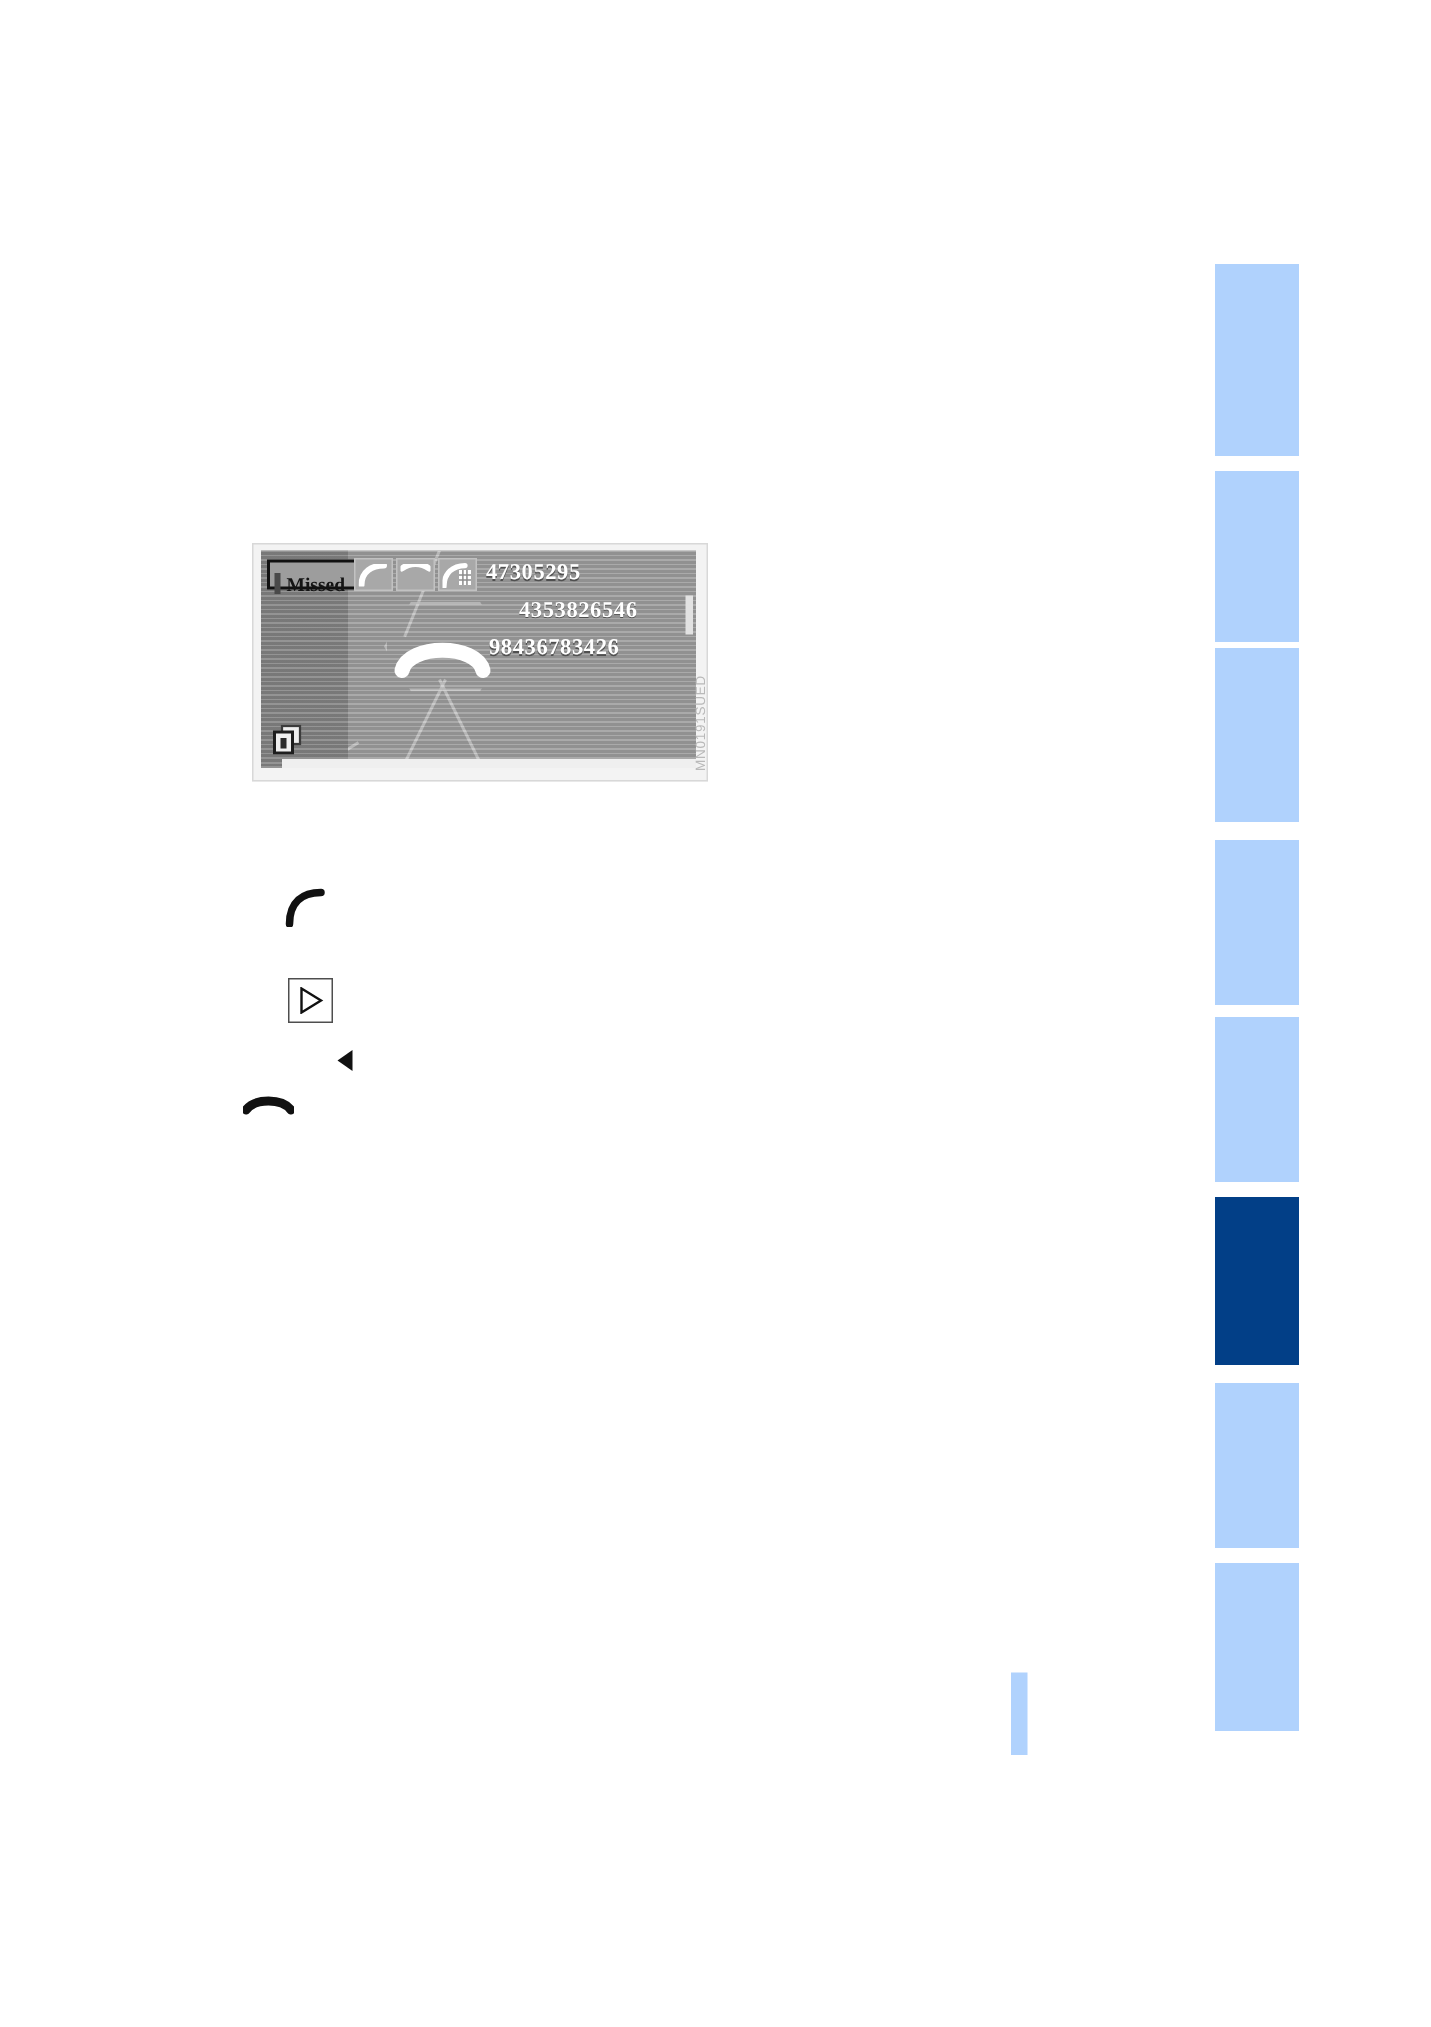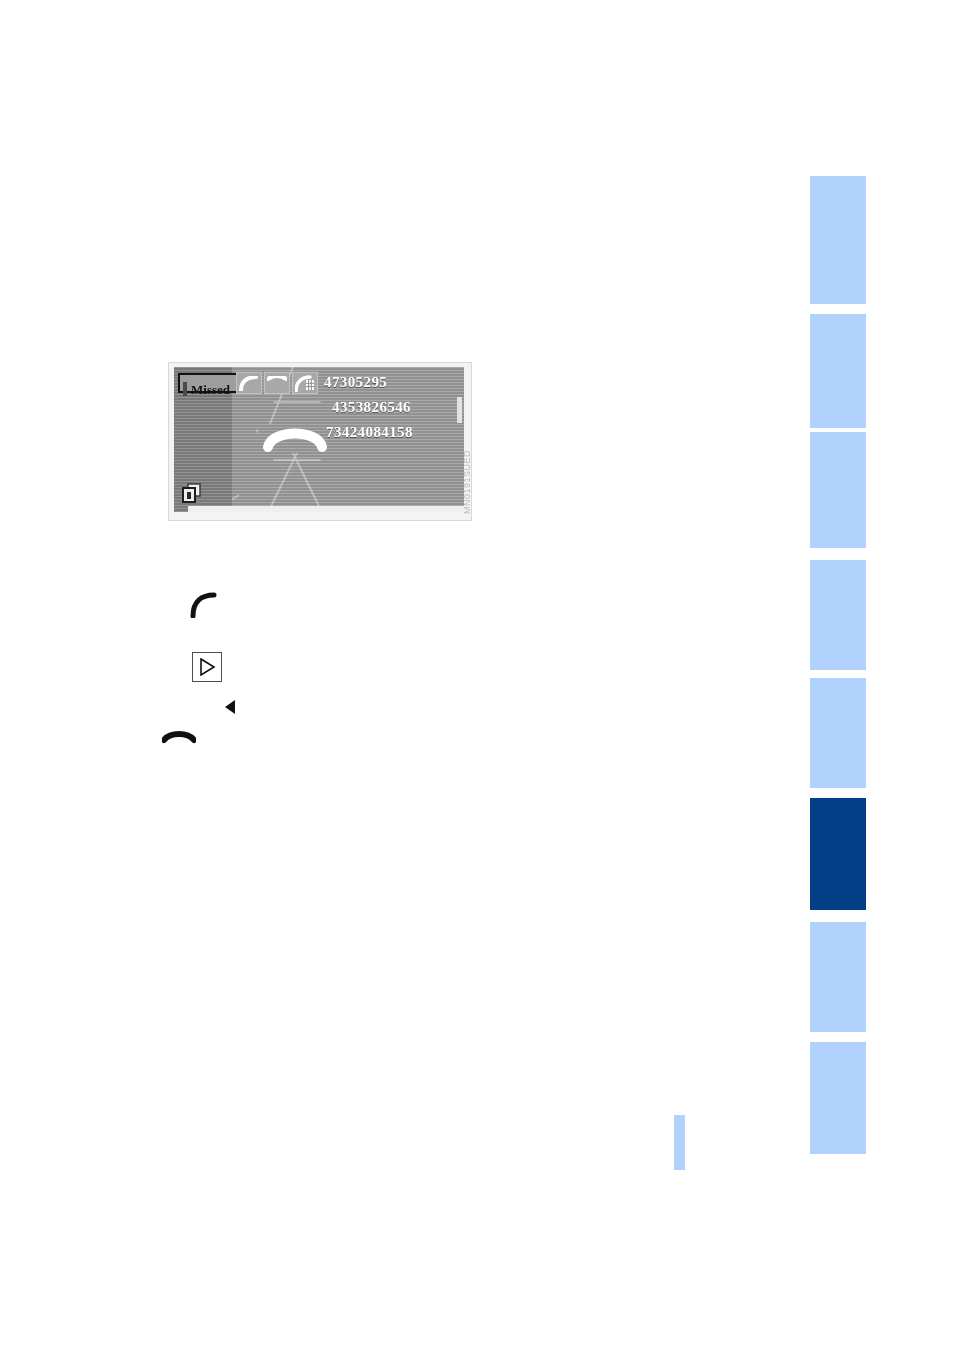--- a/index.html
+++ b/index.html
@@ -151,21 +151,21 @@
     font-family: "Liberation Serif", serif;
     font-weight: bold;
     font-size: 15px;
     letter-spacing: 0.4px;
     line-height: 1;
     margin-bottom: 10px;
     text-shadow: 0 1px 0 rgba(0,0,0,.45);
     white-space: nowrap;
   }
   .num-row.r1 { margin-left: 0px; }
-  .num-row.r2 { margin-left: 8px; }
+  .num-row.r2 { margin-left: 22px; }
   .num-row.r3 { margin-left: 2px; }
 
   
   #big-handset {
     position: absolute;
     left: 88px;
     top: 46px;
     width: 66px;
     height: 44px;
   }
@@ -275,21 +275,21 @@
             <line x1="11" y1="8.3" x2="19" y2="8.3"></line>
             <line x1="11" y1="11.6" x2="19" y2="11.6"></line>
           </g>
         </svg>
       </div>
     </div>
 
     <div id="number-list">
       <div class="num-row r1">47305295</div>
       <div class="num-row r2">4353826546</div>
-      <div class="num-row r3">73424084158</div>
+      <div class="num-row r3">98436783426</div>
     </div>
 
     <div id="big-handset">
       <svg width="66" height="44" viewBox="0 0 66 44" aria-hidden="true">
         <path d="M6 34 C10 16 56 16 60 34" stroke="#ffffff" stroke-width="10" fill="none" stroke-linecap="round"></path>
       </svg>
     </div>
 
     <div id="multiwin-icon">
       <svg width="20" height="20" viewBox="0 0 20 20" aria-hidden="true">

